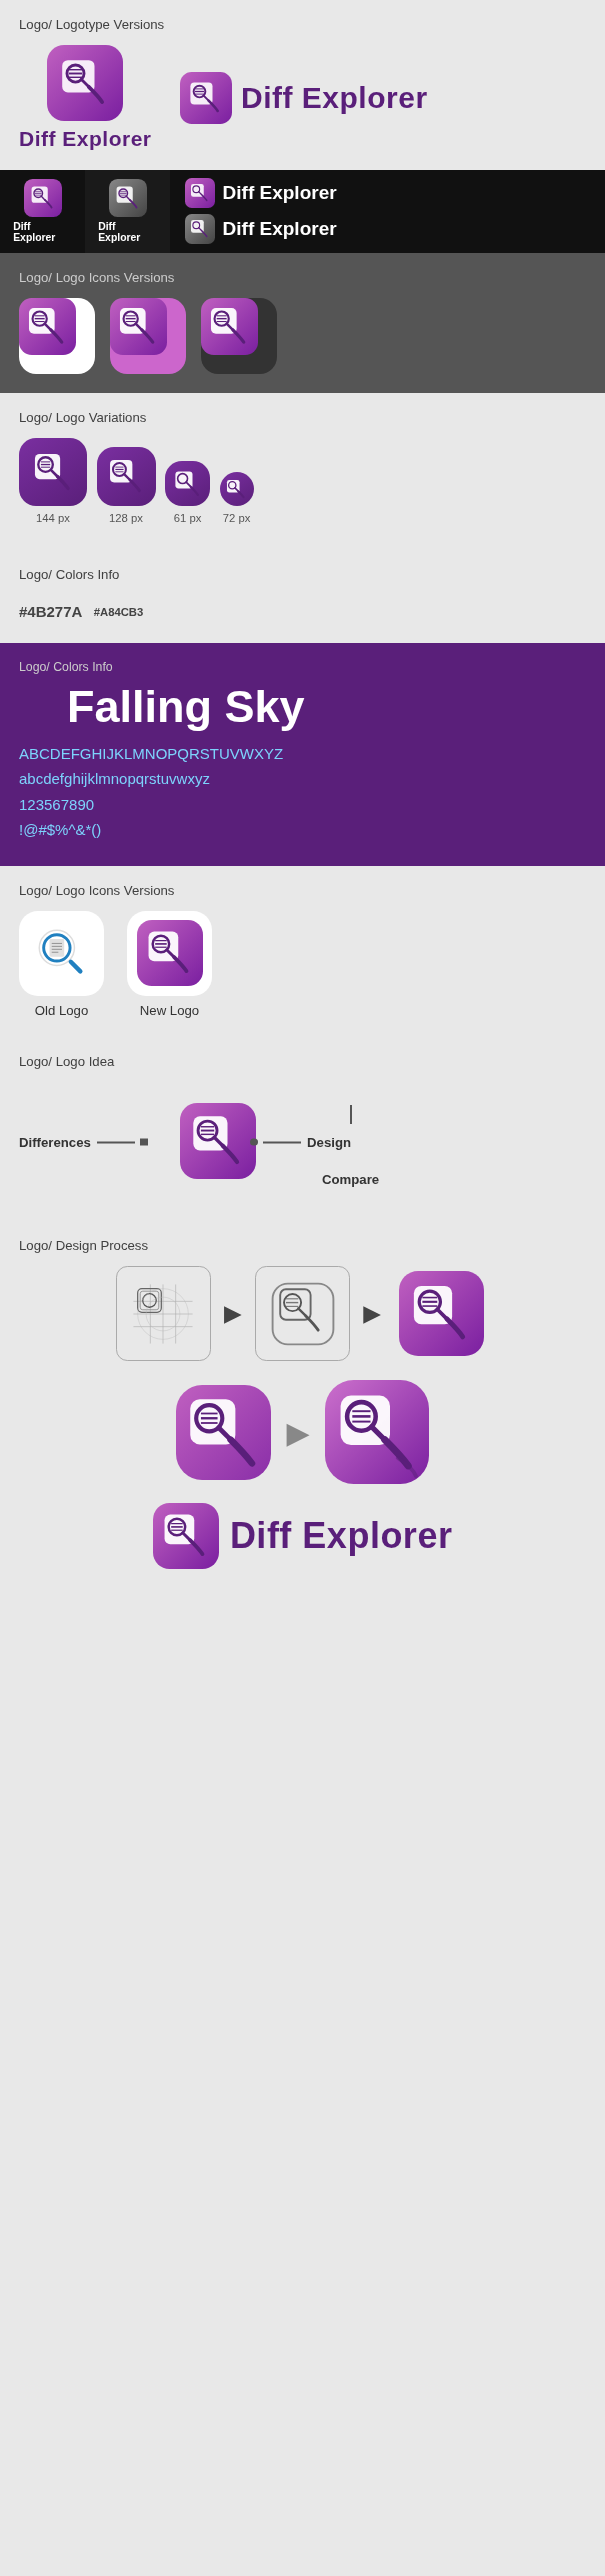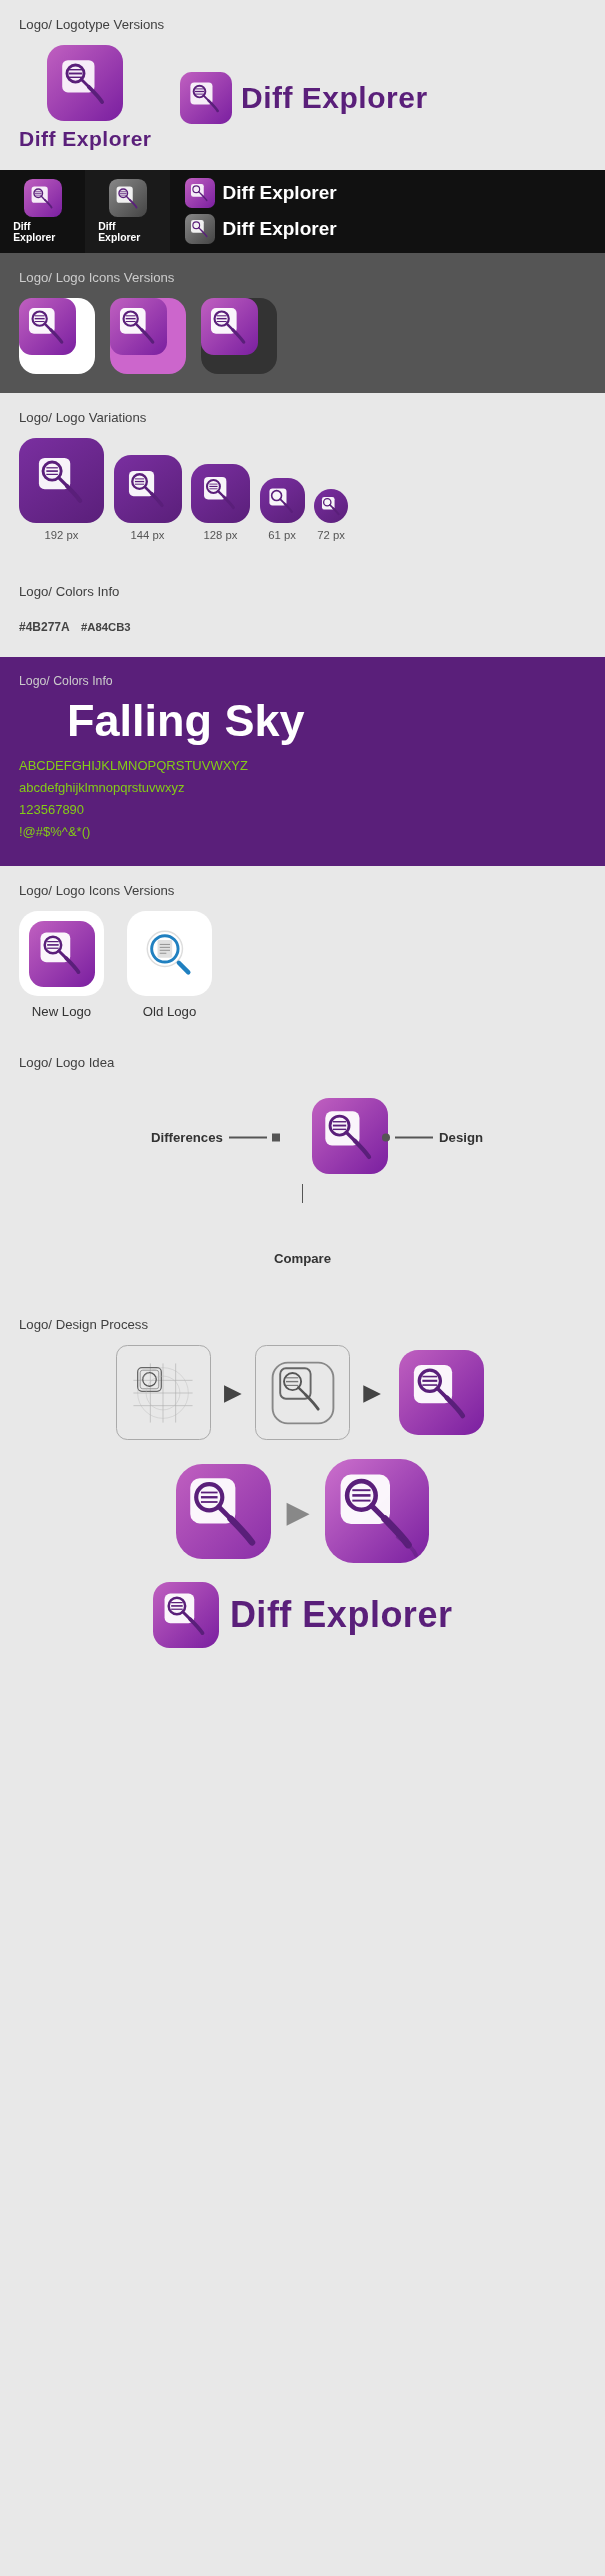--- a/index.html
+++ b/index.html
@@ -165,22 +165,22 @@
     
     .falling-sky-title {
       font-size: 45px;
       font-weight: 900;
       color: #fff;
       margin-bottom: 9.5px;
       line-height: 1.1;
       margin-left: 48px;
     }
     .font-chars {
-      font-size: 13px;
-      color: #84cc16;
+      font-size: 15px;
+      color: #7dd3fc;
       line-height: 1.7;
     }
 
     
     .old-new-row {
       display: flex;
       gap: 23px;
       align-items: flex-start;
     }
     .old-new-item {
@@ -418,34 +418,20 @@
         <path d="M45 45 Q56 56 60 62" stroke="#5a1f7a" stroke-width="4.5" stroke-linecap="round" fill="none"></path>
       </svg>
     </div>
   </div>
 </div>
 
 <div class="section">
   <div class="section-title">Logo/ Logo Variations</div>
   <div class="variations-row">
 
-    <div class="variation-item">
-      <div class="var-192 icon-purple-bg">
-        <svg width="66" height="66" viewBox="0 0 80 80">
-          <rect x="12" y="12" width="38" height="38" rx="7" fill="white" opacity="0.95"></rect>
-          <circle cx="28" cy="28" r="11" fill="none" stroke="#5a1f7a" stroke-width="3.5"></circle>
-          <line x1="36" y1="36" x2="46" y2="46" stroke="#5a1f7a" stroke-width="4" stroke-linecap="round"></line>
-          <line x1="21" y1="28" x2="35" y2="28" stroke="#5a1f7a" stroke-width="2"></line>
-          <line x1="21" y1="32" x2="35" y2="32" stroke="#5a1f7a" stroke-width="1.5"></line>
-          <line x1="21" y1="24" x2="35" y2="24" stroke="#5a1f7a" stroke-width="1.5"></line>
-          <path d="M46 46 Q57 57 62 64" stroke="#5a1f7a" stroke-width="5" stroke-linecap="round" fill="none"></path>
-        </svg>
-      </div>
-      <span class="variation-label">192 px</span>
-    </div>
 
     <div class="variation-item">
       <div class="var-144 icon-purple-bg">
         <svg width="53" height="53" viewBox="0 0 80 80">
           <rect x="12" y="12" width="38" height="38" rx="7" fill="white" opacity="0.95"></rect>
           <circle cx="28" cy="28" r="11" fill="none" stroke="#5a1f7a" stroke-width="3.5"></circle>
           <line x1="36" y1="36" x2="46" y2="46" stroke="#5a1f7a" stroke-width="4" stroke-linecap="round"></line>
           <line x1="21" y1="28" x2="35" y2="28" stroke="#5a1f7a" stroke-width="2"></line>
           <line x1="21" y1="32" x2="35" y2="32" stroke="#5a1f7a" stroke-width="1.5"></line>
           <line x1="21" y1="24" x2="35" y2="24" stroke="#5a1f7a" stroke-width="1.5"></line>
@@ -492,37 +478,58 @@
         </svg>
       </div>
       <span class="variation-label">72 px</span>
     </div>
   </div>
 </div>
 
 <div class="section">
   <div class="section-title">Logo/ Colors Info</div>
   <div style="display:flex; align-items:center; gap:11.3px; padding:7.6px 0 3.8px;">
-    <span style="font-size:12px; font-weight:600; color:#444;">#4B277A</span>
+    <span style="font-size:15px; font-weight:600; color:#444;">#4B277A</span>
     <span style="font-size:11.3px; font-weight:600; color:#444;">#A84CB3</span>
   </div>
 </div>
 
 <div class="section-purple">
   <div style="font-size:12.3px; color:#ccc; margin-bottom:7.6px;">Logo/ Colors Info</div>
   <div class="falling-sky-title">Falling Sky</div>
   <div class="font-chars">ABCDEFGHIJKLMNOPQRSTUVWXYZ</div>
   <div class="font-chars">abcdefghijklmnopqrstuvwxyz</div>
   <div class="font-chars">123567890</div>
   <div class="font-chars">!@#$%^&amp;*()</div>
 </div>
 
 <div class="section">
   <div class="section-title">Logo/ Logo Icons Versions</div>
   <div class="old-new-row">
+
+    <div class="old-new-item">
+      <div class="icon-container-oldnew">
+
+        <svg width="66" height="66" viewBox="0 0 90 90">
+
+          <circle cx="38" cy="38" r="24" fill="#fff" stroke="#ddd" stroke-width="2"></circle>
+
+          <circle cx="38" cy="38" r="18" fill="none" stroke="#2080c0" stroke-width="4"></circle>
+
+          <rect x="28" y="26" width="20" height="24" rx="2" fill="#e0e0e0"></rect>
+          <line x1="31" y1="32" x2="45" y2="32" stroke="#999" stroke-width="1.5"></line>
+          <line x1="31" y1="36" x2="45" y2="36" stroke="#999" stroke-width="1.5"></line>
+          <line x1="31" y1="40" x2="45" y2="40" stroke="#999" stroke-width="1.5"></line>
+          <line x1="31" y1="44" x2="40" y2="44" stroke="#999" stroke-width="1.5"></line>
+
+          <line x1="57" y1="57" x2="70" y2="70" stroke="#2080c0" stroke-width="6" stroke-linecap="round"></line>
+        </svg>
+      </div>
+      <span class="old-new-label">Old Logo</span>
+    </div>
 
     <div class="old-new-item">
       <div class="icon-container-oldnew">
         <svg width="66" height="66" viewBox="0 0 80 80">
           <rect width="80" height="80" rx="18" fill="url(#grad7a)"></rect>
           <defs>
             <linearGradient id="grad7a" x1="0%" y1="0%" x2="100%" y2="100%">
               <stop offset="0%" style="stop-color:#c060c0"></stop>
               <stop offset="100%" style="stop-color:#7a1fa0"></stop>
             </linearGradient>
@@ -531,47 +538,26 @@
           <circle cx="29" cy="29" r="10" fill="none" stroke="#5a1f7a" stroke-width="3"></circle>
           <line x1="36" y1="36" x2="45" y2="45" stroke="#5a1f7a" stroke-width="3.5" stroke-linecap="round"></line>
           <line x1="22" y1="29" x2="36" y2="29" stroke="#5a1f7a" stroke-width="2"></line>
           <line x1="22" y1="33" x2="36" y2="33" stroke="#5a1f7a" stroke-width="1.5"></line>
           <line x1="22" y1="25" x2="36" y2="25" stroke="#5a1f7a" stroke-width="1.5"></line>
           <path d="M45 45 Q56 56 60 62" stroke="#5a1f7a" stroke-width="4.5" stroke-linecap="round" fill="none"></path>
         </svg>
       </div>
       <span class="old-new-label">New Logo</span>
     </div>
-
-    <div class="old-new-item">
-      <div class="icon-container-oldnew">
-
-        <svg width="66" height="66" viewBox="0 0 90 90">
-
-          <circle cx="38" cy="38" r="24" fill="#fff" stroke="#ddd" stroke-width="2"></circle>
-
-          <circle cx="38" cy="38" r="18" fill="none" stroke="#2080c0" stroke-width="4"></circle>
-
-          <rect x="28" y="26" width="20" height="24" rx="2" fill="#e0e0e0"></rect>
-          <line x1="31" y1="32" x2="45" y2="32" stroke="#999" stroke-width="1.5"></line>
-          <line x1="31" y1="36" x2="45" y2="36" stroke="#999" stroke-width="1.5"></line>
-          <line x1="31" y1="40" x2="45" y2="40" stroke="#999" stroke-width="1.5"></line>
-          <line x1="31" y1="44" x2="40" y2="44" stroke="#999" stroke-width="1.5"></line>
-
-          <line x1="57" y1="57" x2="70" y2="70" stroke="#2080c0" stroke-width="6" stroke-linecap="round"></line>
-        </svg>
-      </div>
-      <span class="old-new-label">Old Logo</span>
-    </div>
   </div>
 </div>
 
 <div class="section">
   <div class="section-title">Logo/ Logo Idea</div>
-  <div style="display:flex; flex-direction:column; align-items:center; padding:15px 0;">
+  <div style="display:flex; align-items:center; padding:15px 0;">
     <div style="display:flex; align-items:center; gap:0; position:relative; width:303px;">
 
       <div style="position:absolute; left:0; top:50%; transform:translateY(-50%); display:flex; align-items:center; gap:5.7px;">
         <span style="font-size:13.2px; font-weight:600; color:#333;">Differences</span>
         <div style="width:38px; height:1.9px; background:#555;"></div>
         <div style="width:7.6px;height:7.6px;background:#555;border-radius:50;"></div>
       </div>
 
       <div style="margin:0 auto; position:relative;">
         <svg width="76" height="76" viewBox="0 0 80 80" style="margin-left:95px;">

